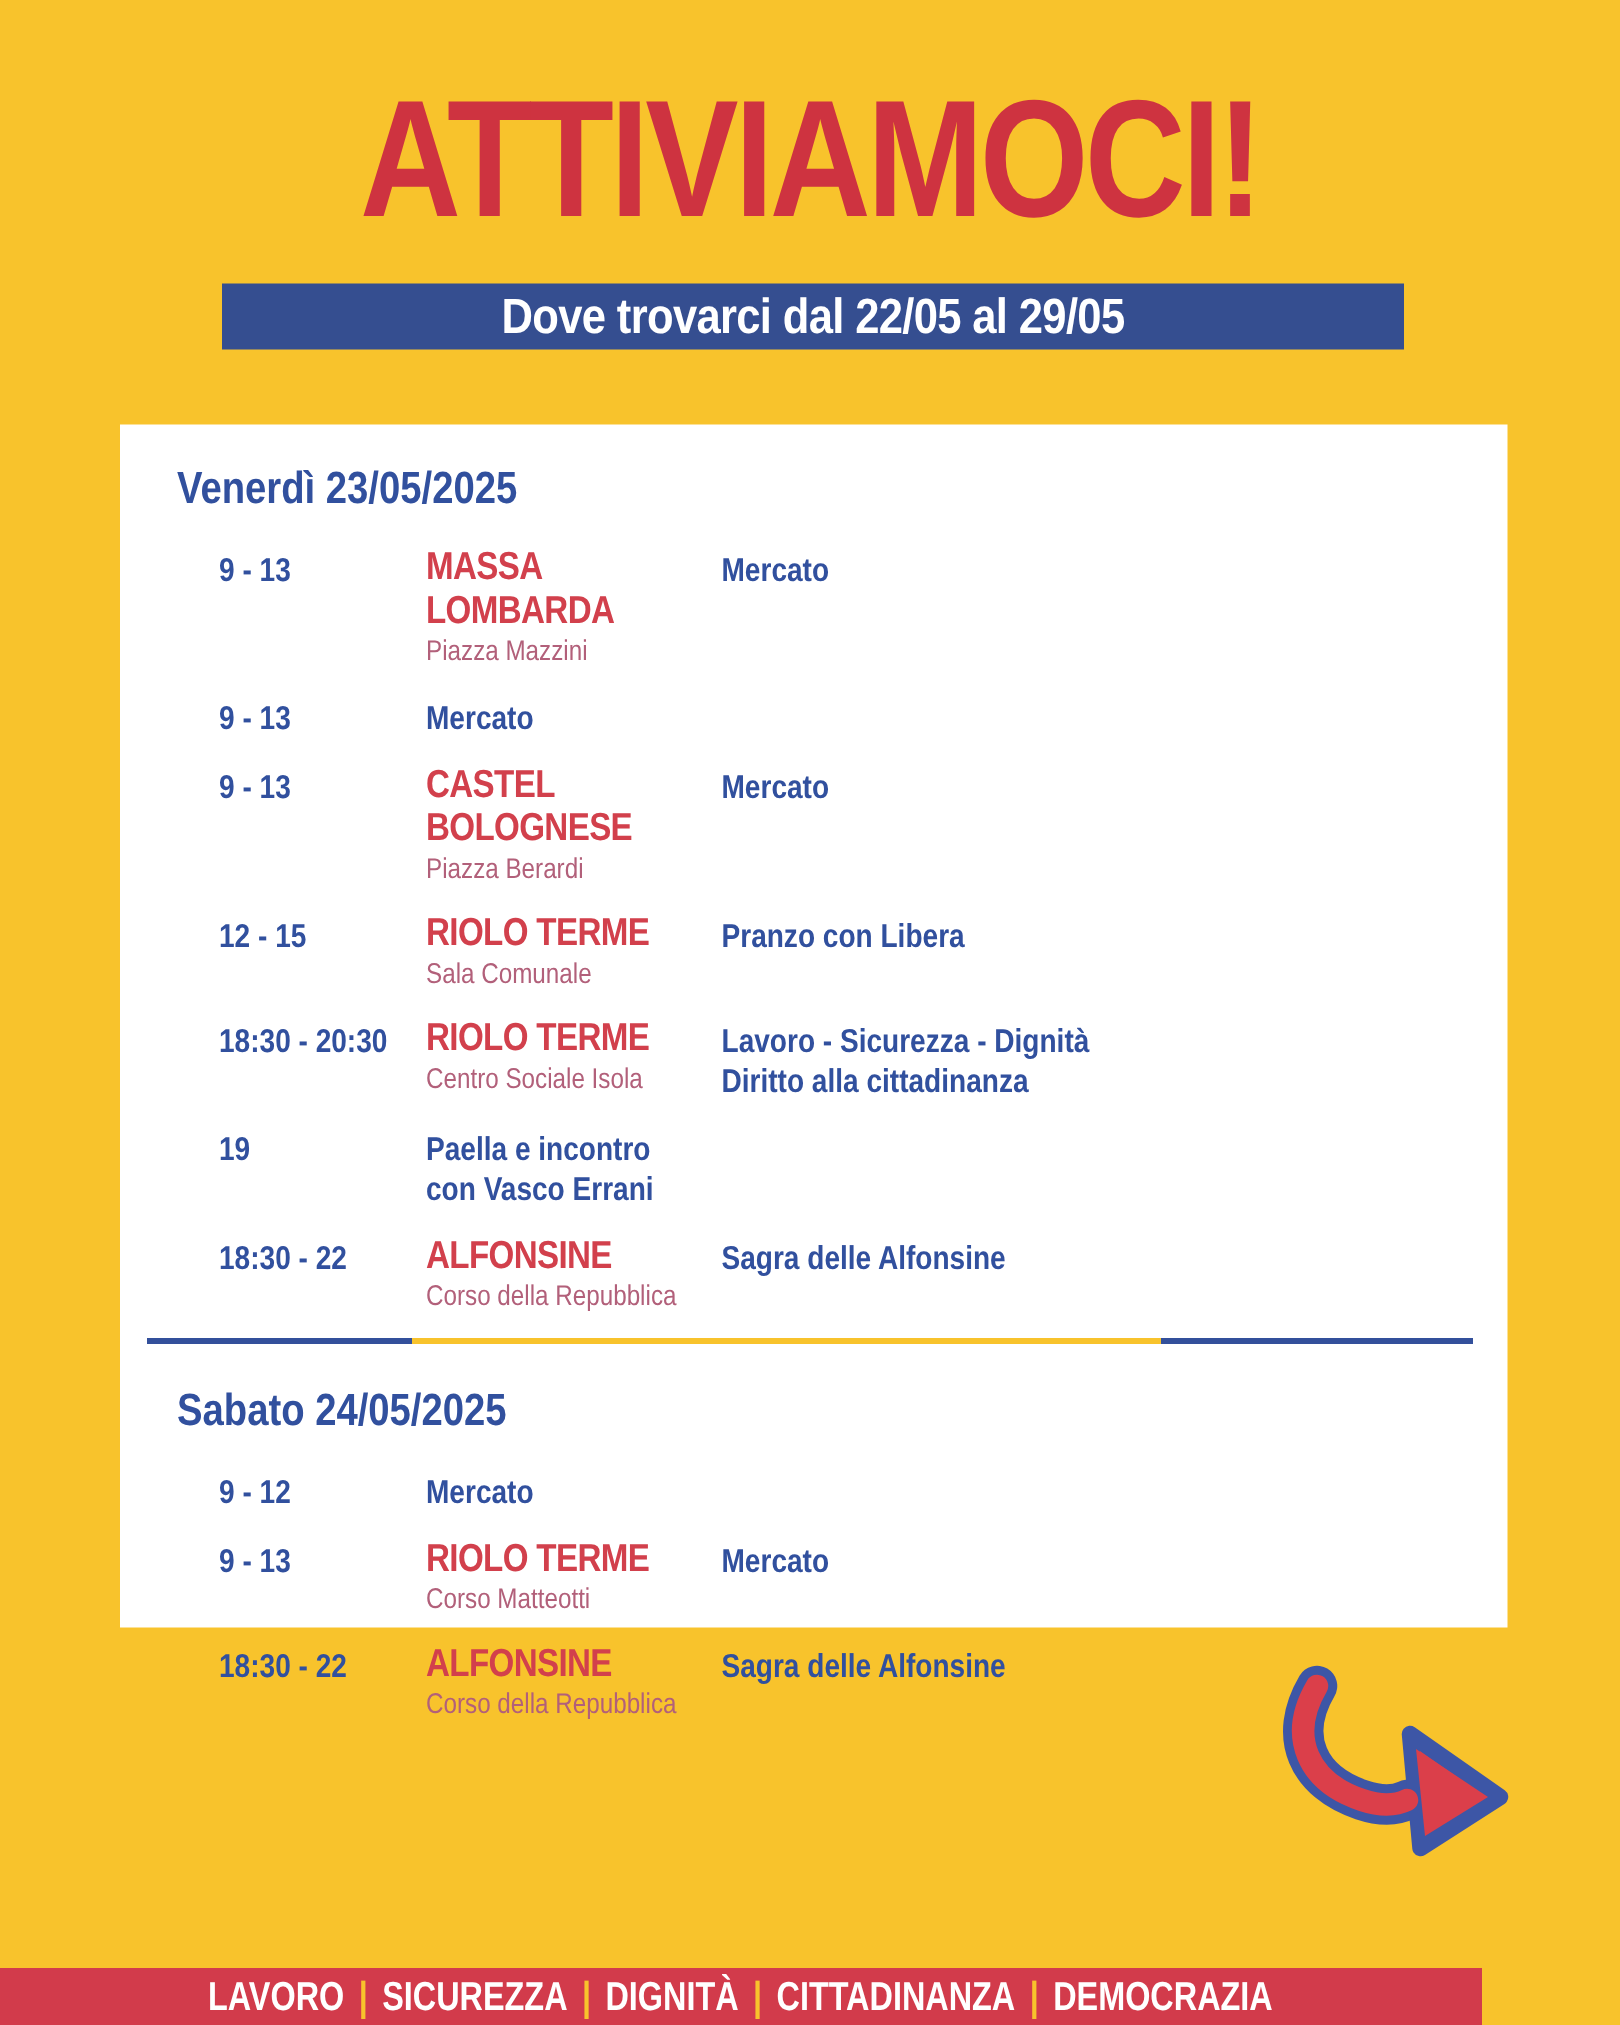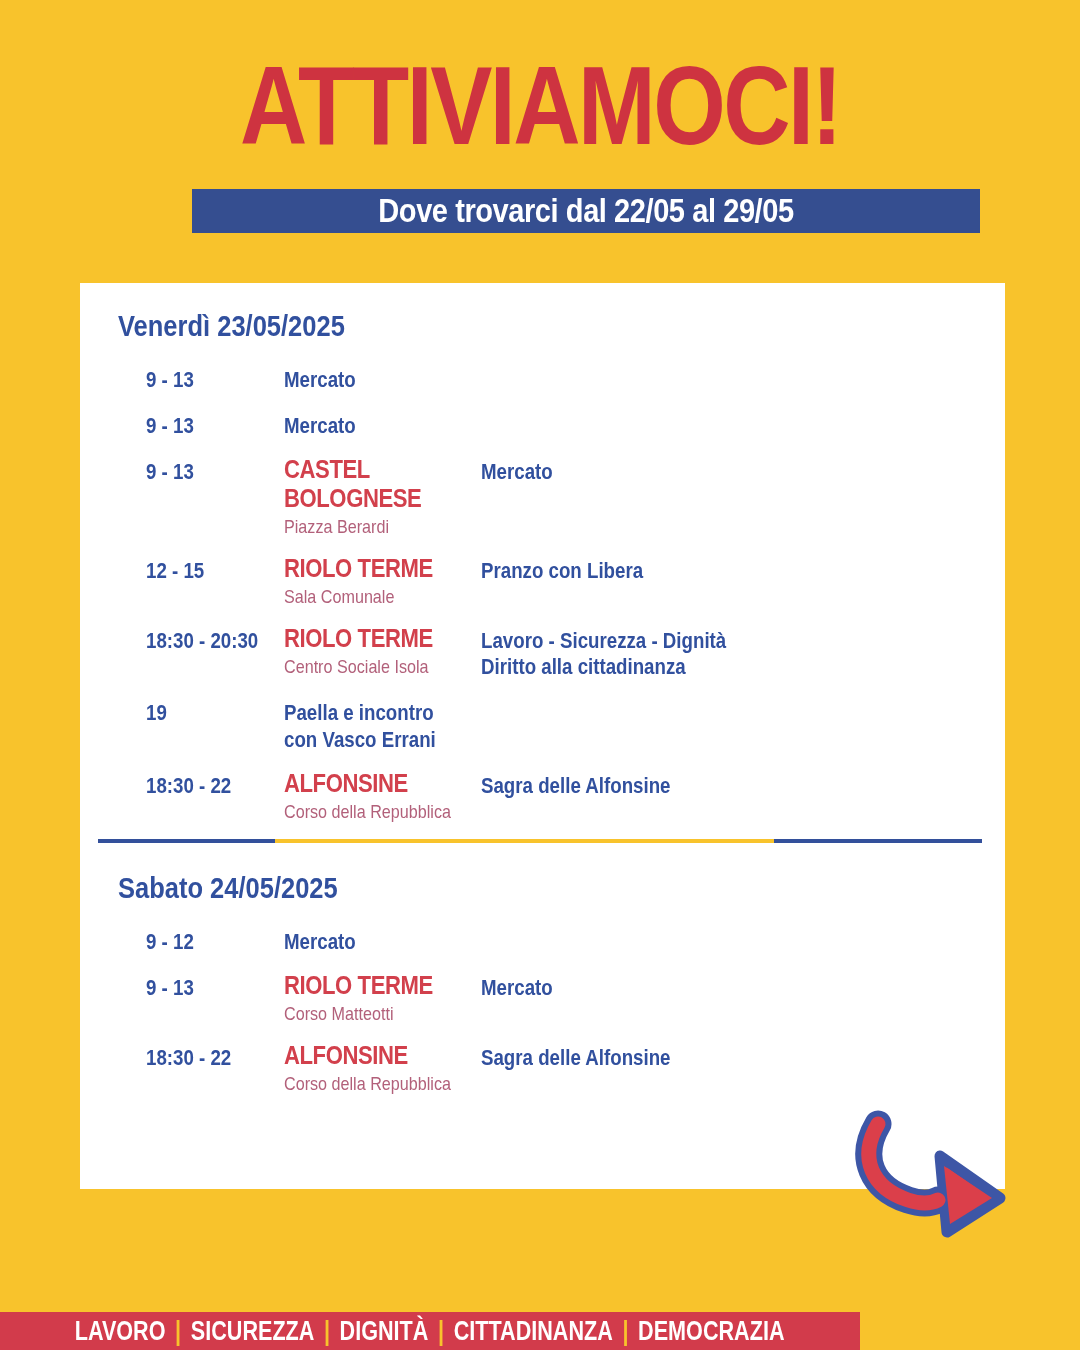--- a/index.html
+++ b/index.html
@@ -14,28 +14,28 @@
     position:absolute; top:48px; left:0; width:1080px;
     margin:0; text-align:center;
     font-size:111px; font-weight:bold; line-height:1.05;
     letter-spacing:-3px; color:#CE3340;
     transform:scaleX(0.84); transform-origin:center;
     white-space:nowrap;
   }
   .banner {
     position:absolute; top:189px; left:148px; width:788px; height:44px;
     background:#354E90;
-    display:flex; align-items:center; justify-content:center;margin-left:44px;
+    display:flex; align-items:center; justify-content:center;
   }
   .banner-text {
     color:#ffffff; font-size:33px; font-weight:bold; letter-spacing:-0.5px;
     transform:scaleX(0.88); transform-origin:center; white-space:nowrap;
   }
   .card {
-    position:absolute; top:283px; left:80px; width:925px; height:906px;
+    position:absolute; top:283px; left:80px; width:925px; height:802px;
     background:#ffffff; box-sizing:border-box; padding-top:26px;
   }
   .day-label {
     margin:0 0 20px 38px;
     font-size:30px; font-weight:bold; color:#31509E;
     transform:scaleX(0.85); transform-origin:left center; white-space:nowrap;
   }
   .row {
     display:grid; grid-template-columns:138px 197px auto;
     margin:0 0 15px 66px;
@@ -58,21 +58,21 @@
     font-size:22px; font-weight:bold; color:#31509E; padding-top:4px; line-height:1.22;
     transform:scaleX(0.85); transform-origin:left top;
   }
   .divider {
     height:4px; width:884px; margin:10px 0 28px 18px;
     background:linear-gradient(to right,
       #33509B 0 20%, #F8C32C 20% 76.5%, #33509B 76.5% 100%);
   }
   .arrow-wrap { position:absolute; left:850px; top:1110px; width:168px; height:130px; }
   .footer-bar {
-    position:absolute; left:0; bottom:0; width:860px; height:38px;
+    position:absolute; left:0; bottom:0; width:988px; height:38px;
     background:#D23B4B;
     display:flex; align-items:center; justify-content:center;margin-top:25px;
   }
   .footer-line {
     color:#ffffff; font-size:27px; font-weight:bold; white-space:nowrap;
     transform:scaleX(0.8); transform-origin:center;
   }
   .sep { color:#F8C32C; padding:0 12px; font-weight:bold; }
 </style>
 </head>
@@ -86,20 +86,24 @@
     <span class="banner-text">Dove trovarci dal 22/05 al 29/05</span>
   </div>
 
   <div class="card">
     <div id="days">
   <section class="day">
     <h2 class="day-label">Venerdì 23/05/2025</h2>
     <div class="events">
   <div class="row">
     <div class="time">9 - 13</div>
+    <div class="city">
+      <div class="city-name">MASSA LOMBARDA</div>
+      <div class="city-loc">Piazza Mazzini</div>
+    </div>
     <div class="event">
                 <div>Mercato</div>
               </div>
   </div>
 
   <div class="row">
     <div class="time">9 - 13</div>
     <div class="event">
                 <div>Mercato</div>
               </div>

